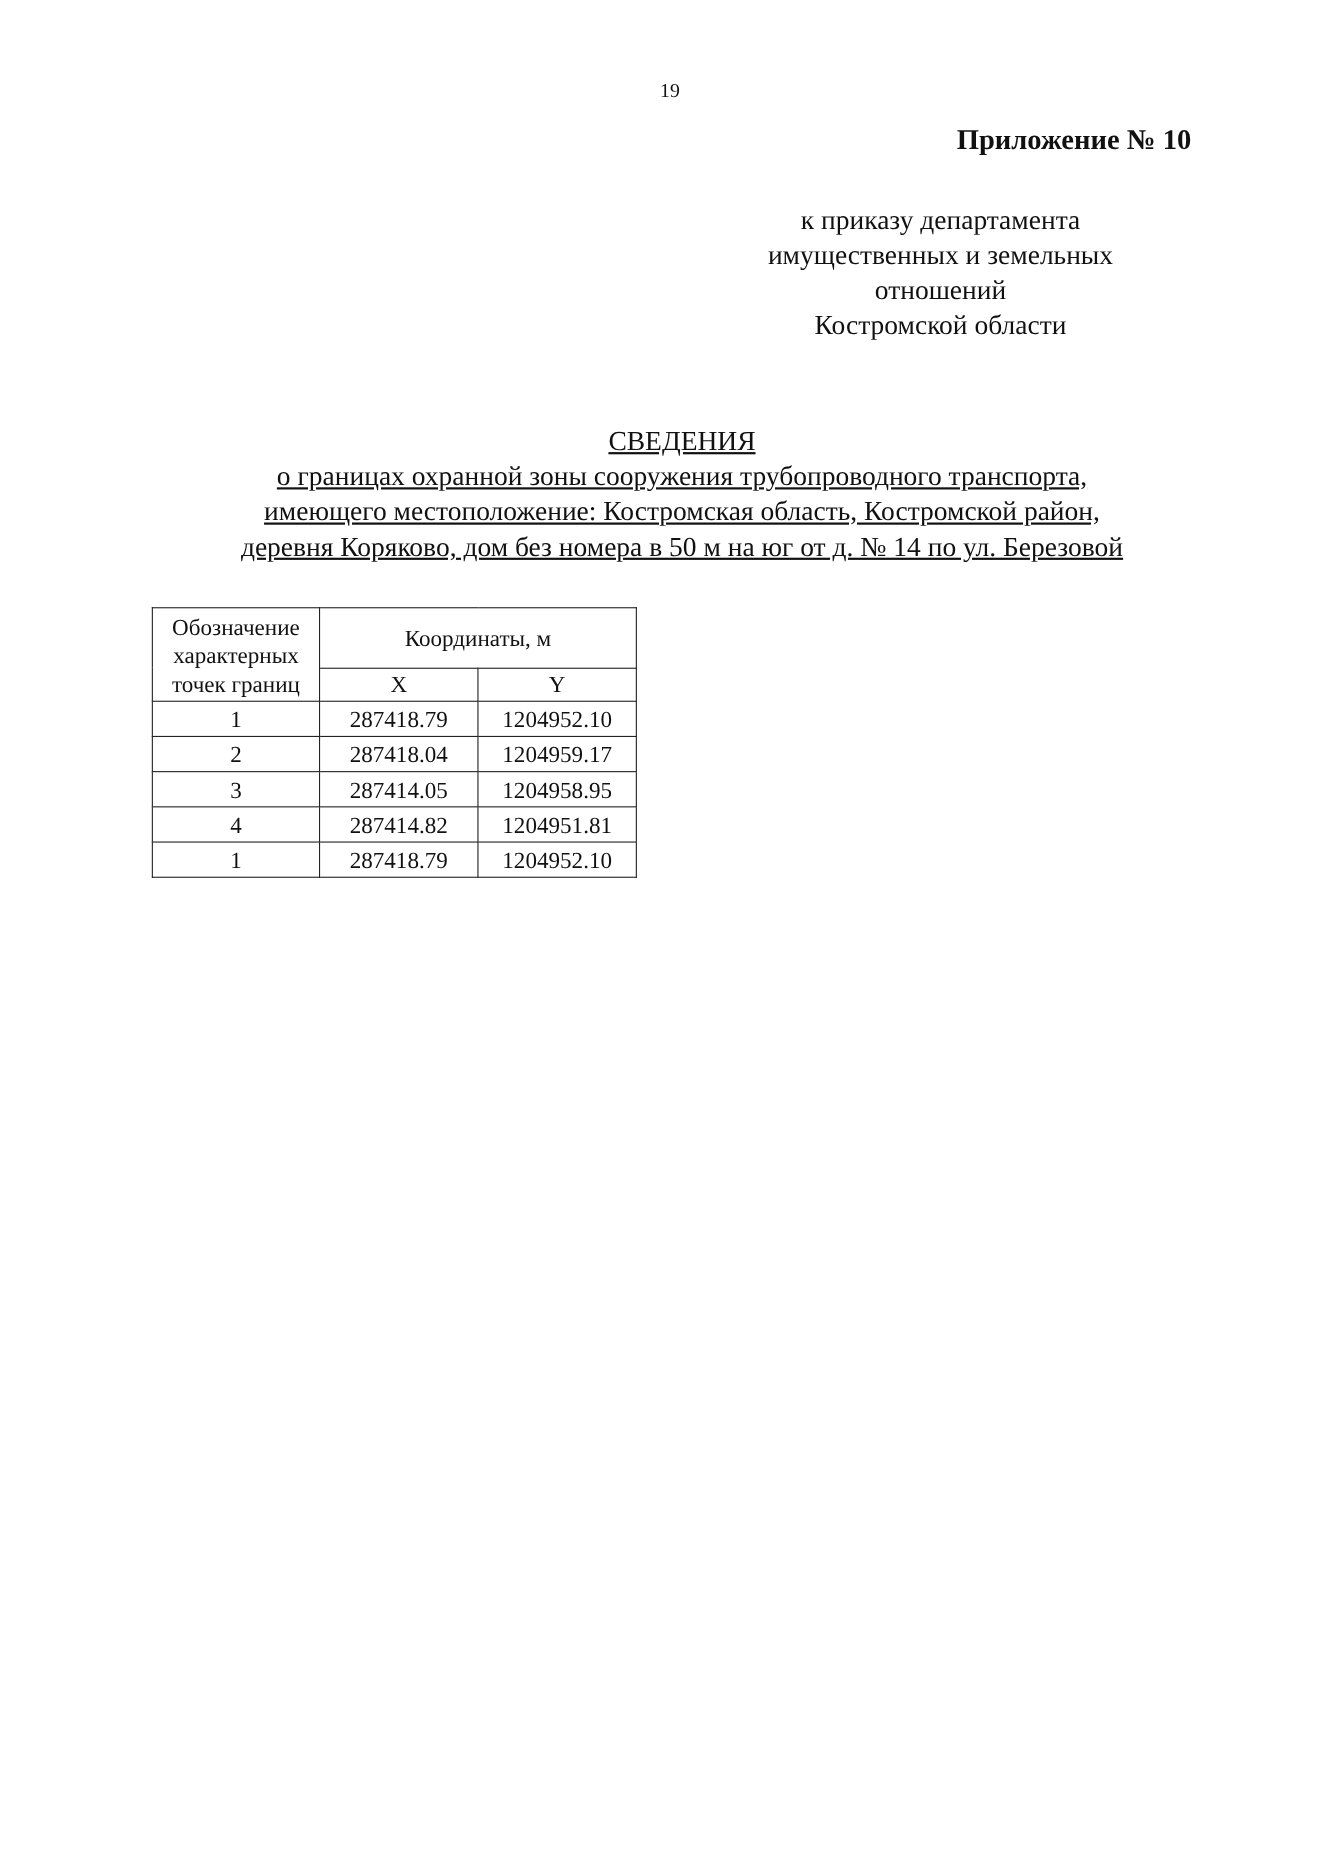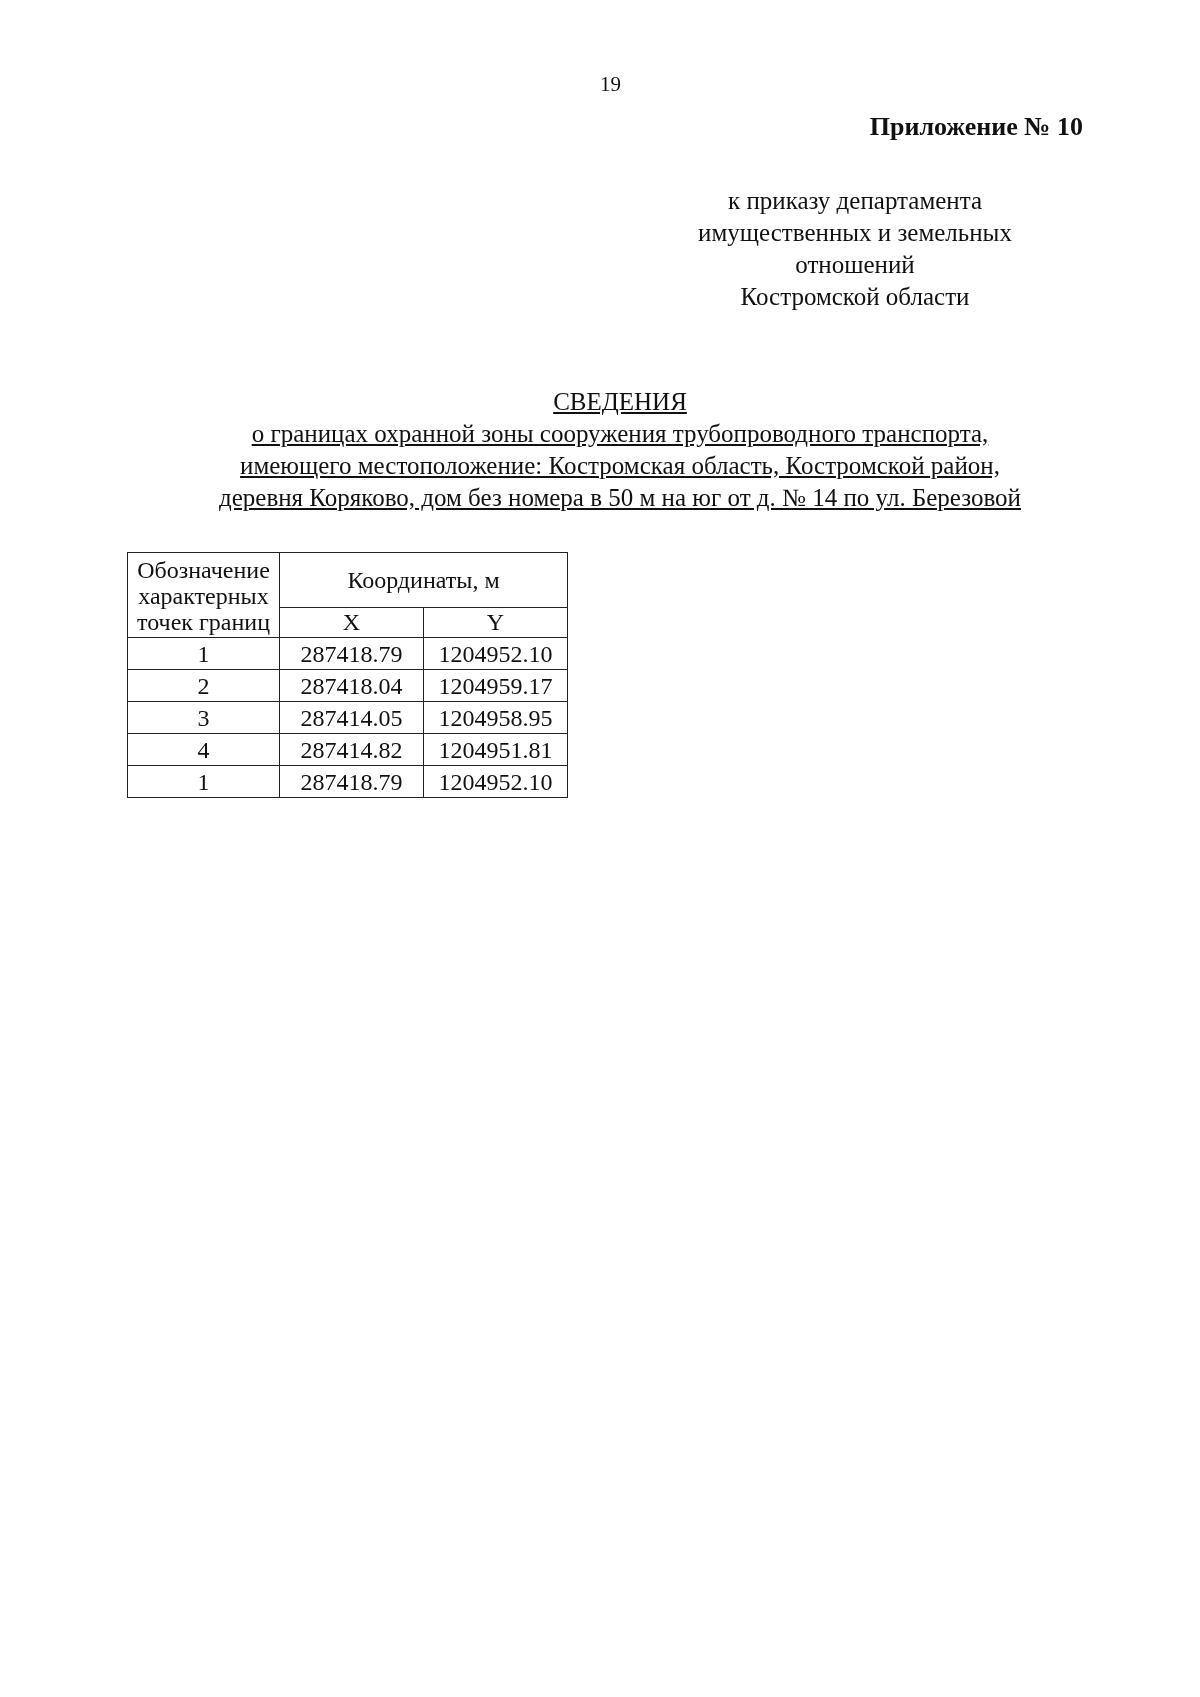--- a/index.html
+++ b/index.html
@@ -13,21 +13,21 @@
       position: relative;
       overflow: hidden;
       font-family: "Liberation Serif", "DejaVu Serif", serif;
       color: #111111;
     }
     .page-number {
       position: absolute;
       top: 72px;
       left: 600px;
       width: 40px;
-      font-size: 21px;
+      font-size: 18px;
     }
     .appendix-title {
       position: absolute;
       top: 112px;
       right: 117px;
       font-size: 26px;
       white-space: nowrap;
       font-weight: bold;
     }
     .order-ref {
@@ -47,23 +47,23 @@
       left: 100px;
       width: 1040px;
       text-align: center;
       font-size: 25px;
       line-height: 32px;
     }
     .heading-block div { white-space: nowrap; text-decoration: underline; }
     table.coords {
       position: absolute;
       top: 552px;
-      left: 127px;
+      left: 138px;
       border-collapse: collapse;
-      font-size: 24px;
+      font-size: 21px;
       line-height: 24px;
     }
     table.coords th, table.coords td {
       border: 1.5px solid #222222;
       text-align: center;
       font-weight: normal;
       padding: 0;
     }
     .col-point { width: 152px; }
     .col-x { width: 144px; }

